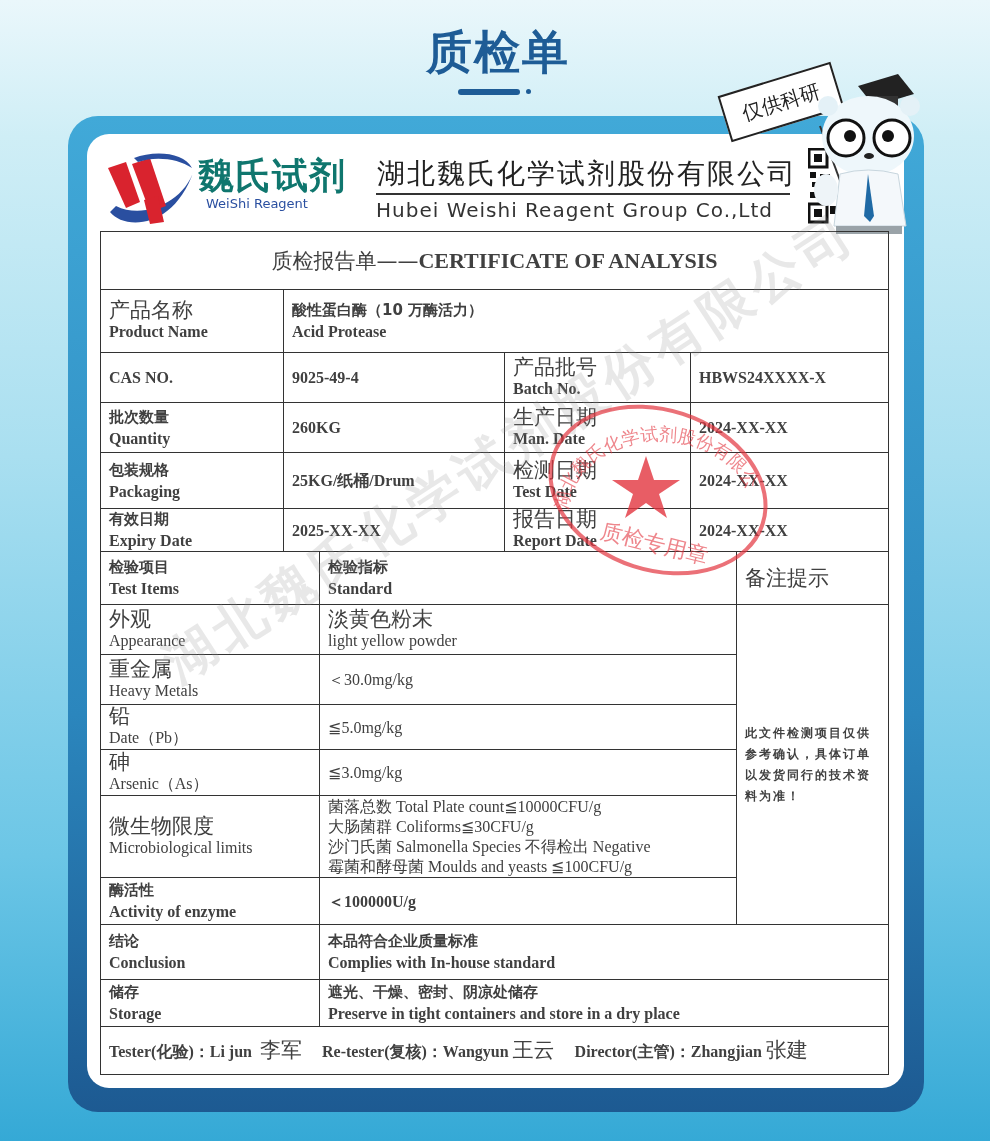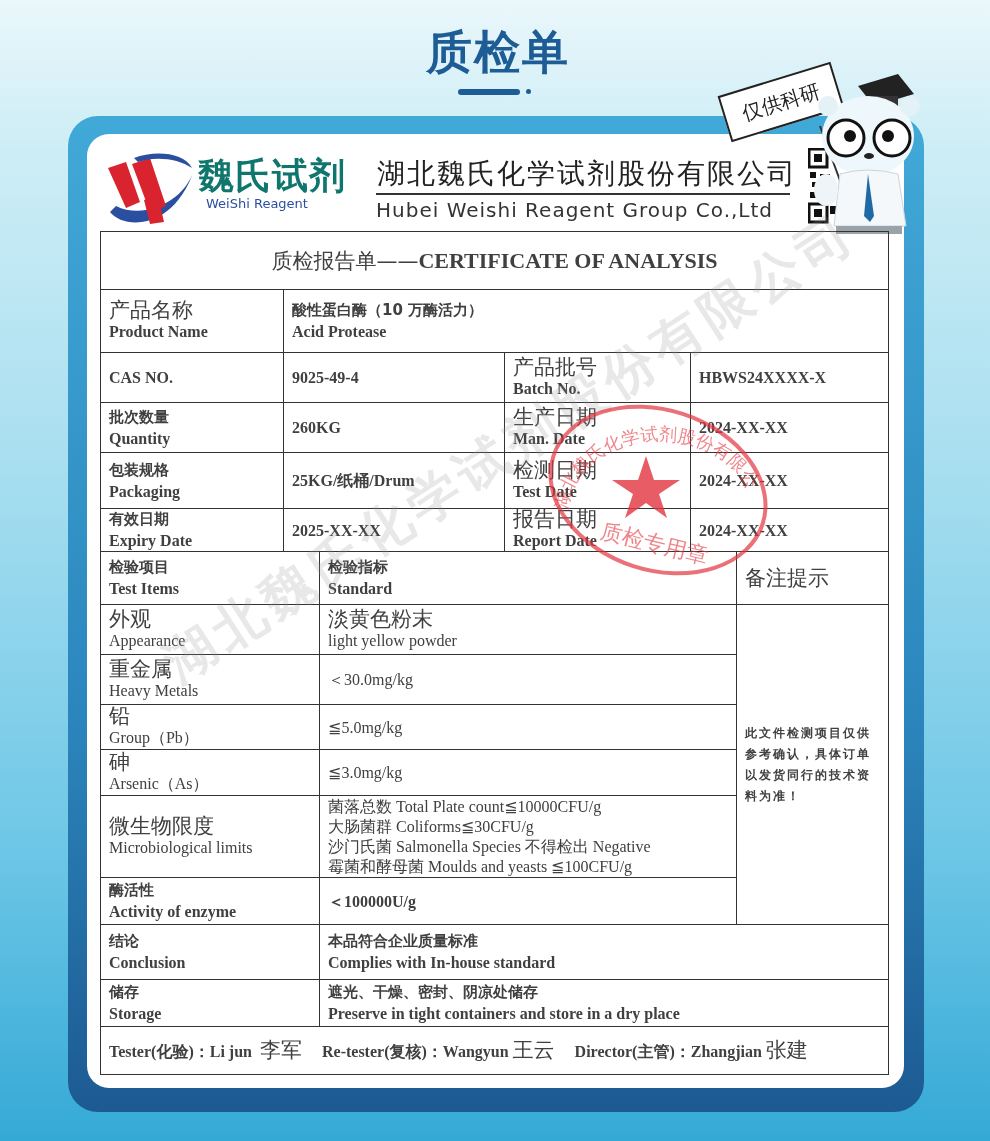--- a/index.html
+++ b/index.html
@@ -242,21 +242,21 @@
   <tr style="height:50px">
     <td colspan="2">
       <div class="cn">重金属</div>
       <div>Heavy Metals</div>
     </td>
     <td colspan="3">＜30.0mg/kg</td>
   </tr>
   <tr style="height:45px">
     <td colspan="2">
       <div class="cn">铅</div>
-      <div>Group（Pb）</div>
+      <div>Date（Pb）</div>
     </td>
     <td colspan="3">≦5.0mg/kg</td>
   </tr>
   <tr style="height:46px">
     <td colspan="2">
       <div class="cn">砷</div>
       <div>Arsenic（As）</div>
     </td>
     <td colspan="3">≦3.0mg/kg</td>
   </tr>

